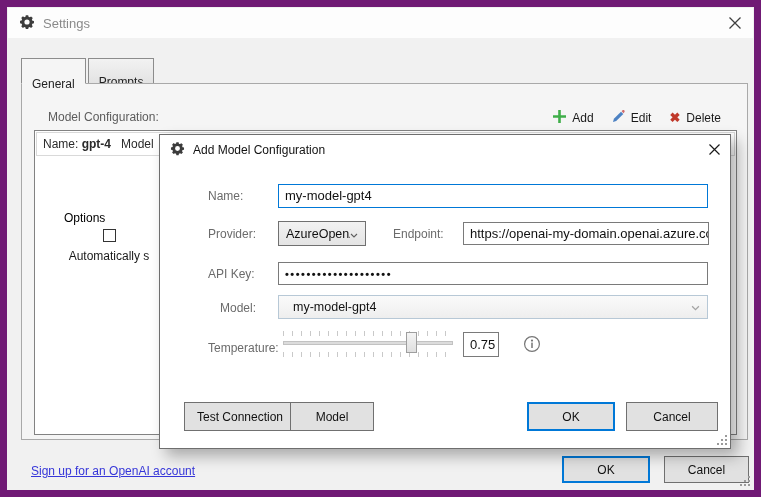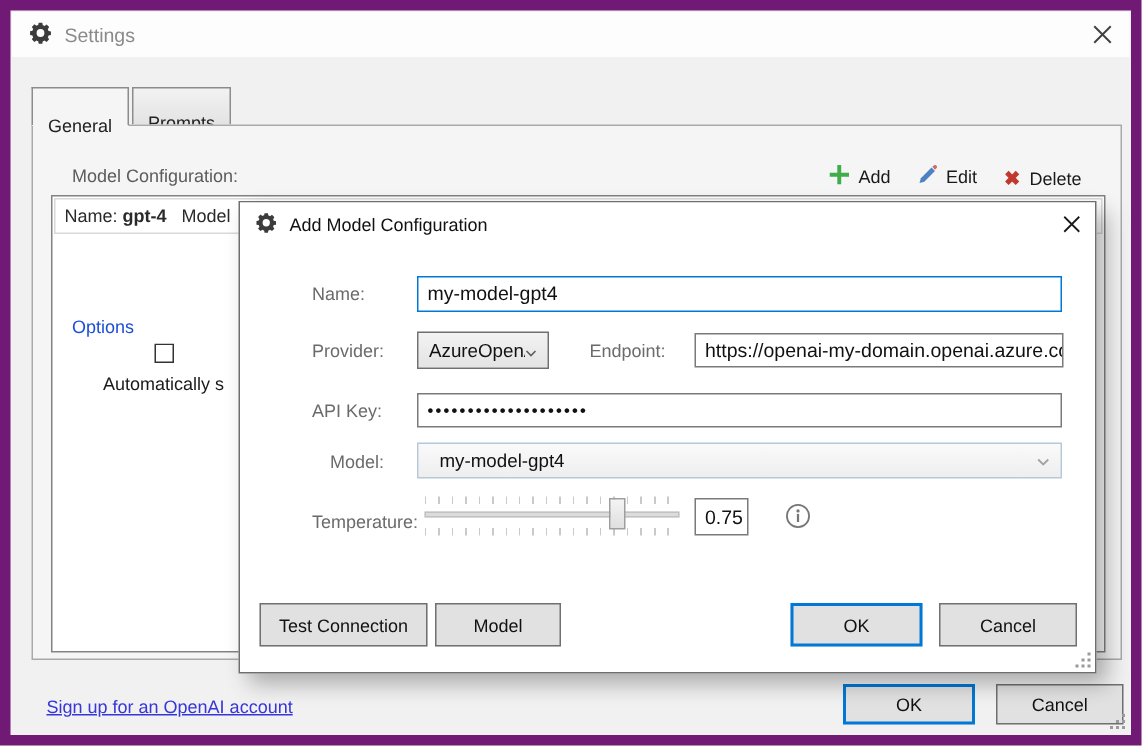--- a/index.html
+++ b/index.html
@@ -12,30 +12,30 @@
   .win-close { position:absolute; right:12px; top:9px; width:14px; height:14px; cursor:pointer; }
 
   
   .tabstrip { position:absolute; left:14px; top:50px; height:26px; display:flex; align-items:flex-end; }
   .tab { border:1px solid #8c8c8c; border-bottom:none; background:linear-gradient(#f2f2f2,#e3e3e3); padding:12px 10px; height:23px; line-height:22px; margin-right:2px; color:#222; }
   .tab.active { background:#f5f5f5; height:26px; line-height:26px; position:relative; z-index:3; border-bottom:1px solid #f5f5f5; margin-bottom:-1px; }
 
   .tabpage { position:absolute; left:14px; top:76px; width:727px; height:357px; background:#f5f5f5; border:1px solid #a9a9a9; z-index:1; }
 
   .mc-label { position:absolute; left:26px; top:26px; color:#5c5c5c; }
-  .mc-toolbar { position:absolute; right:26px; top:26px; display:flex; gap:18px; align-items:flex-end; }
+  .mc-toolbar { position:absolute; right:26px; top:26px; display:flex; gap:18px; align-items:flex-start; }
   .tool-btn { display:flex; align-items:center; gap:6px; color:#1a1a1a; cursor:pointer; }
   .x-red { color:#c0392b; font-weight:bold; font-size:13px; }
 
   .listbox { position:absolute; left:12px; top:46px; width:703px; height:305px; background:#fff; border:1px solid #828282; }
   .list-item { margin:1px; border:1px solid #d9d9d9; height:24px; line-height:22px; padding-left:6px; white-space:nowrap; overflow:hidden; color:#2a2a2a; }
   .list-item b { font-weight:bold; }
   .list-item .sep { display:inline-block; width:10px; }
 
-  .options-label { position:absolute; left:26px; top:127px; color:#1d4ed8; }
+  .options-label { position:absolute; left:42px; top:127px; color:#000000; }
   .chk-row { position:absolute; left:34px; top:145px; display:flex; align-items:center; gap:7px; width:106px; overflow:hidden; white-space:nowrap;flex-direction:column; }
   .checkbox { width:13px; height:13px; background:#fff; border:1px solid #333; flex:none; }
 
   .link { position:absolute; left:24px; top:457px; color:#3636d9; text-decoration:underline; cursor:pointer; }
 
   .btn { background:#e1e1e1; border:1px solid #707070; text-align:center; color:#111; cursor:pointer; font-family:"Liberation Sans", sans-serif; font-size:12px; }
   .btn.default { border:2px solid #0078d7; }
   .main-ok { position:absolute; left:555px; top:449px; width:88px; height:27px; }
   .main-cancel { position:absolute; left:657px; top:449px; width:85px; height:27px; }
 
@@ -187,21 +187,21 @@
     </div>
     <div class="tbox" style="left:303px; top:197px; width:36px; height:25px; line-height:23px;">0.75</div>
     <span style="position:absolute; left:363px; top:200px;">
       <svg width="18" height="18" viewBox="0 0 18 18">
           <circle cx="9" cy="9" r="7.4" fill="none" stroke="#767676" stroke-width="1.2"></circle>
           <circle cx="9" cy="5.6" r="1.1" fill="#767676"></circle>
           <rect x="8.25" y="7.6" width="1.5" height="5.4" fill="#767676"></rect>
         </svg>
     </span>
 
-    <button class="btn dlg-btn" style="left:13px; width:112px;">Test Connection</button>
+    <button class="btn dlg-btn" style="left:24px; width:112px;">Test Connection</button>
     <button class="btn dlg-btn" style="left:130px; width:84px;">Model</button>
     <button class="btn default dlg-btn" style="left:367px; width:88px;">OK</button>
     <button class="btn dlg-btn" style="left:466px; width:92px;">Cancel</button>
 
     <div class="grip" style="right:3px; bottom:3px;">
         <i></i>
         <i></i>
         <i></i>
         <i></i>
         <i></i>

